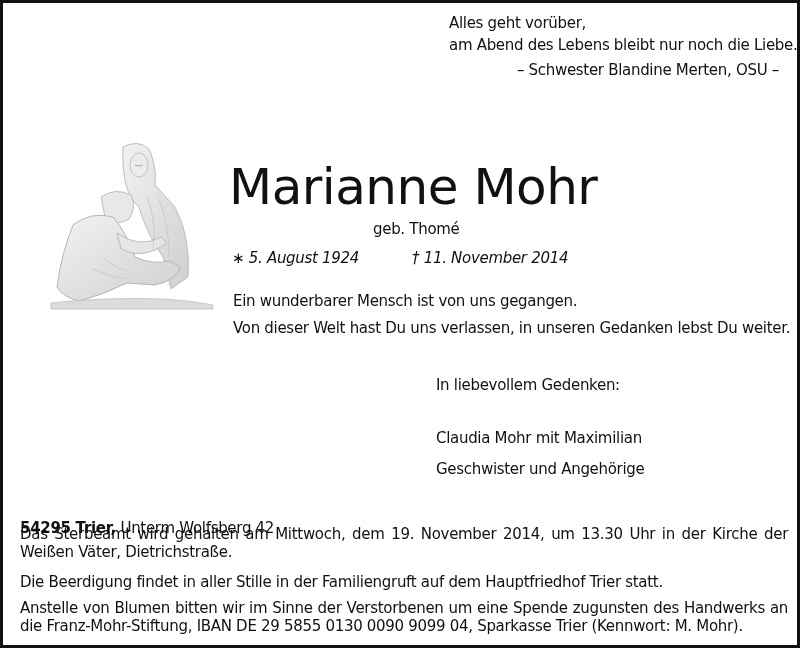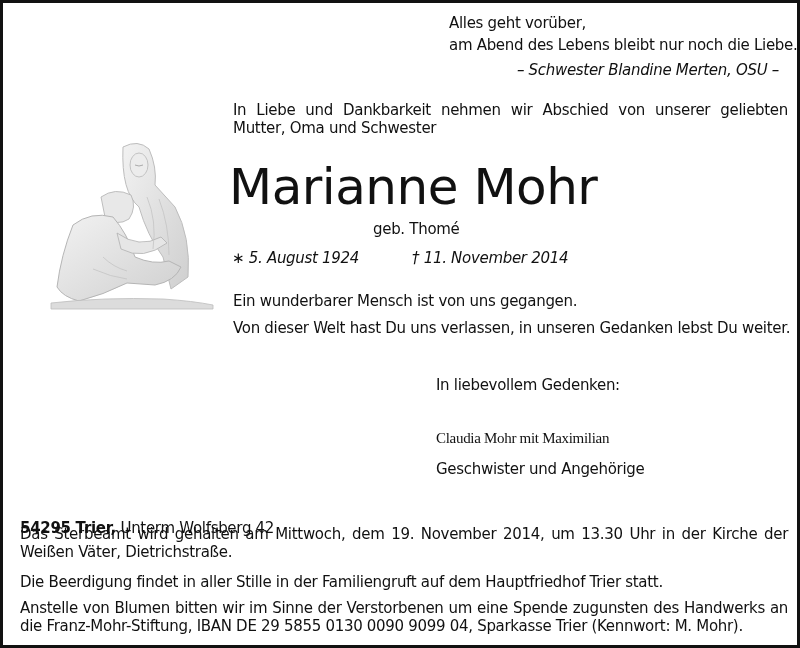--- a/index.html
+++ b/index.html
@@ -4,21 +4,21 @@
 <style>
   * { margin: 0; padding: 0; box-sizing: border-box; }
   html, body { width: 800px; height: 648px; background: #ffffff; overflow: hidden; }
   body { font-family: "DejaVu Sans", "Liberation Sans", sans-serif; color: #111111; }
   .frame {
     position: absolute; left: 0; top: 0; width: 800px; height: 648px;
     border: 3px solid #111111; background: #ffffff;
   }
   .t { position: absolute; white-space: nowrap; font-size: 15px; line-height: 18px; letter-spacing: -0.3px; }
   .quote { left: 446px; }
-  .quote-author { right: 18px; font-style: italic; }
+  .quote-author { right: 18px; }
   .intro { left: 230px; width: 555px; white-space: normal; text-align: justify; text-align-last: left; }
   .name { left: 226px; top: 156px; font-size: 50px; line-height: 56px; letter-spacing: -0.5px; font-weight: 400; }
   .maiden { left: 370px; top: 217px; }
   .dates { top: 246px; font-style: italic; }
   .pieta {
     position: absolute; left: 40px; top: 134px; width: 175px; height: 175px;
   }
   .closing { left: 433px; }
   .addr { left: 17px; top: 516px; }
   .addr b { font-weight: 700; }
@@ -26,21 +26,20 @@
 </style>
 </head>
 <body>
 
 <div class="frame">
 
   <div class="t quote" style="top:11px;">Alles geht vorüber,</div>
   <div class="t quote" style="top:33px;">am Abend des Lebens bleibt nur noch die Liebe.</div>
   <div class="t quote-author" style="top:58px;">– Schwester Blandine Merten, OSU –</div>
 
-  <div class="t intro" style="top:98px;">In Liebe und Dankbarkeit nehmen wir Abschied von unserer geliebten Mutter, Oma und Schwester</div>
 
   <svg class="pieta" viewBox="0 0 175 175" xmlns="http://www.w3.org/2000/svg">
     <defs>
       <linearGradient id="stone" x1="0" y1="0" x2="1" y2="1">
         <stop offset="0" stop-color="#f2f2f2"></stop>
         <stop offset="1" stop-color="#cfcfcf"></stop>
       </linearGradient>
     </defs>
 
     <path d="M80 10 Q95 2 106 12 Q114 30 112 48 L132 70 Q148 100 145 140 L128 152 L120 120 Q104 98 96 70 Q78 55 80 10 Z" fill="url(#stone)" stroke="#bdbdbd" stroke-width="1"></path>
@@ -67,21 +66,21 @@
   </div>
   <div class="t dates" style="left:409px;">
     <span>†</span>
     <span>11. November 2014</span>
   </div>
 
   <div class="t" style="left:230px; top:289px;">Ein wunderbarer Mensch ist von uns gegangen.</div>
   <div class="t" style="left:230px; top:316px;">Von dieser Welt hast Du uns verlassen, in unseren Gedanken lebst Du weiter.</div>
 
   <div class="t closing" style="top:373px;">In liebevollem Gedenken:</div>
-  <div class="t closing" style="top:426px;font-family:Liberation Serif, serif;">Claudia Mohr mit Maximilian</div>
+  <div class="t closing" style="top:426px;">Claudia Mohr mit Maximilian</div>
   <div class="t closing" style="top:457px;">Geschwister und Angehörige</div>
 
   <div class="t addr">
     <b>54295 Trier,</b>
     <span>Unterm Wolfsberg 42</span>
   </div>
 
   <div class="t para" style="top:522px;">Das Sterbeamt wird gehalten am Mittwoch, dem 19. November 2014, um 13.30 Uhr in der Kirche der Weißen Väter, Dietrichstraße.</div>
   <div class="t para" style="top:570px;">Die Beerdigung findet in aller Stille in der Familiengruft auf dem Hauptfriedhof Trier statt.</div>
   <div class="t para" style="top:596px;">Anstelle von Blumen bitten wir im Sinne der Verstorbenen um eine Spende zugunsten des Handwerks an die Franz-Mohr-Stiftung, IBAN DE 29 5855 0130 0090 9099 04, Sparkasse Trier (Kennwort: M. Mohr).</div>

